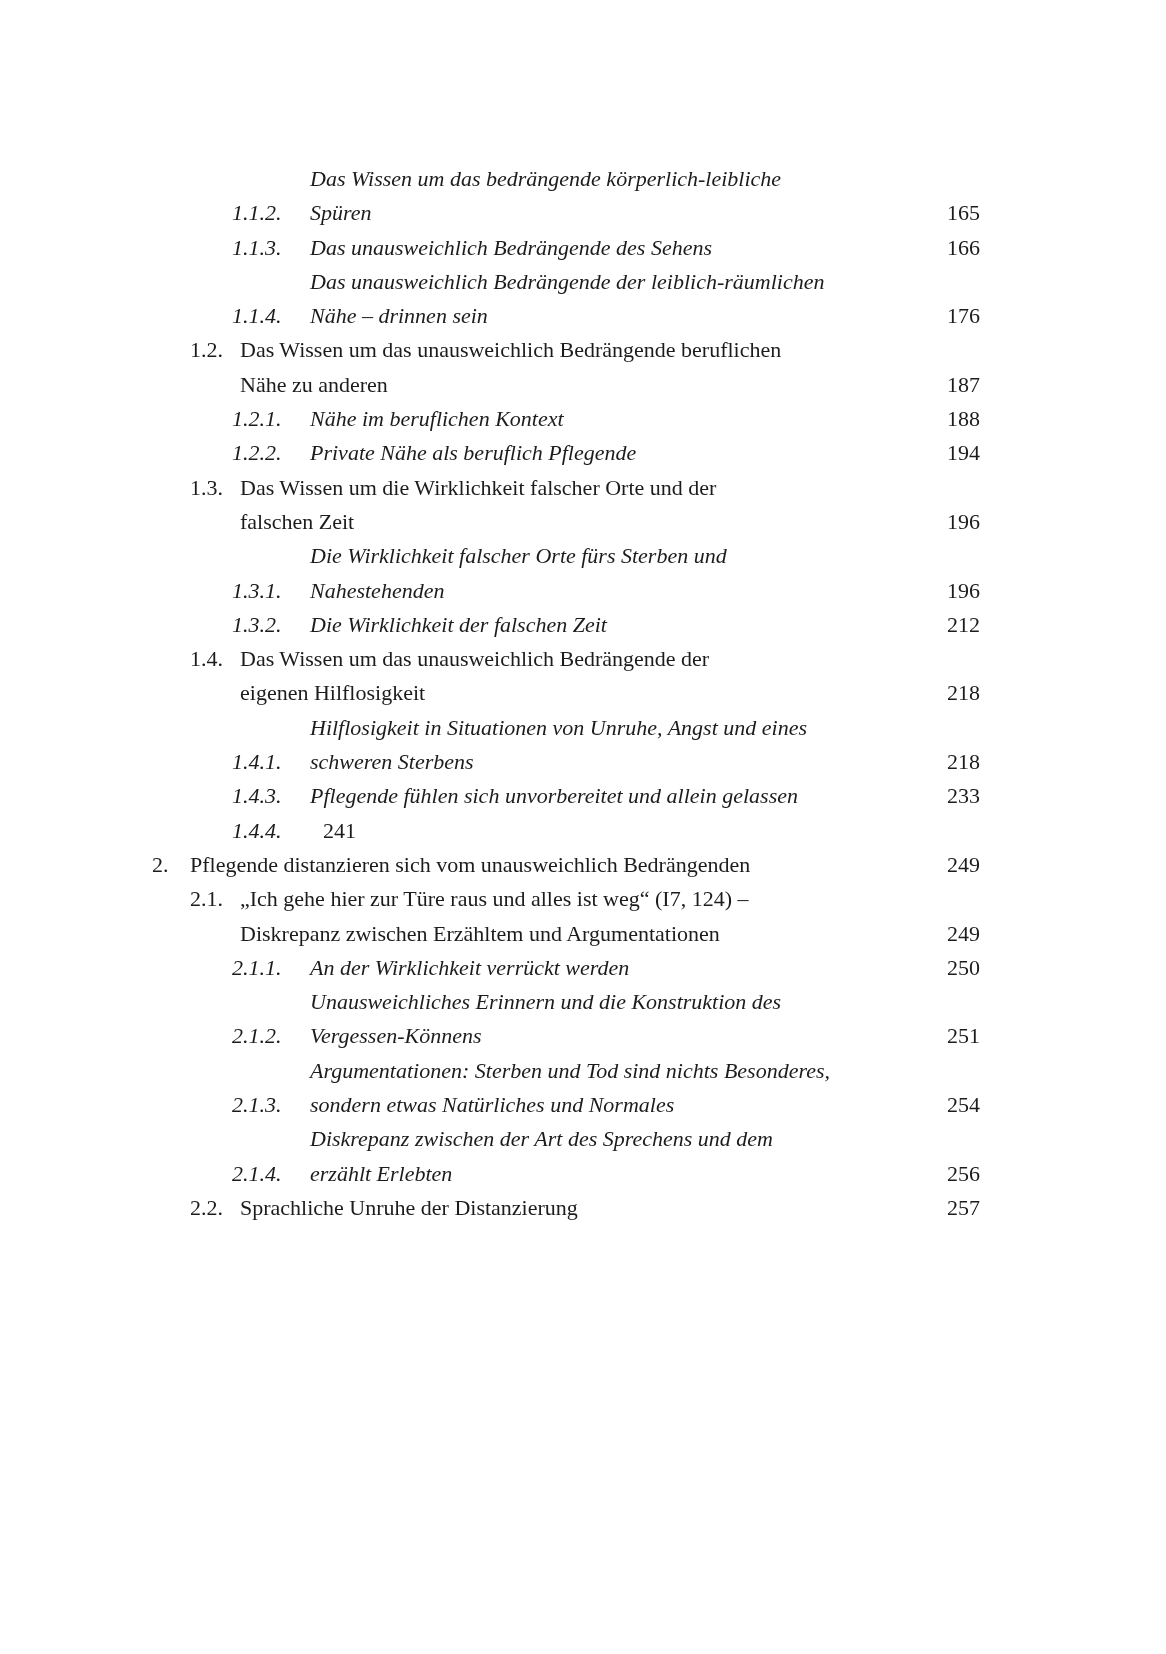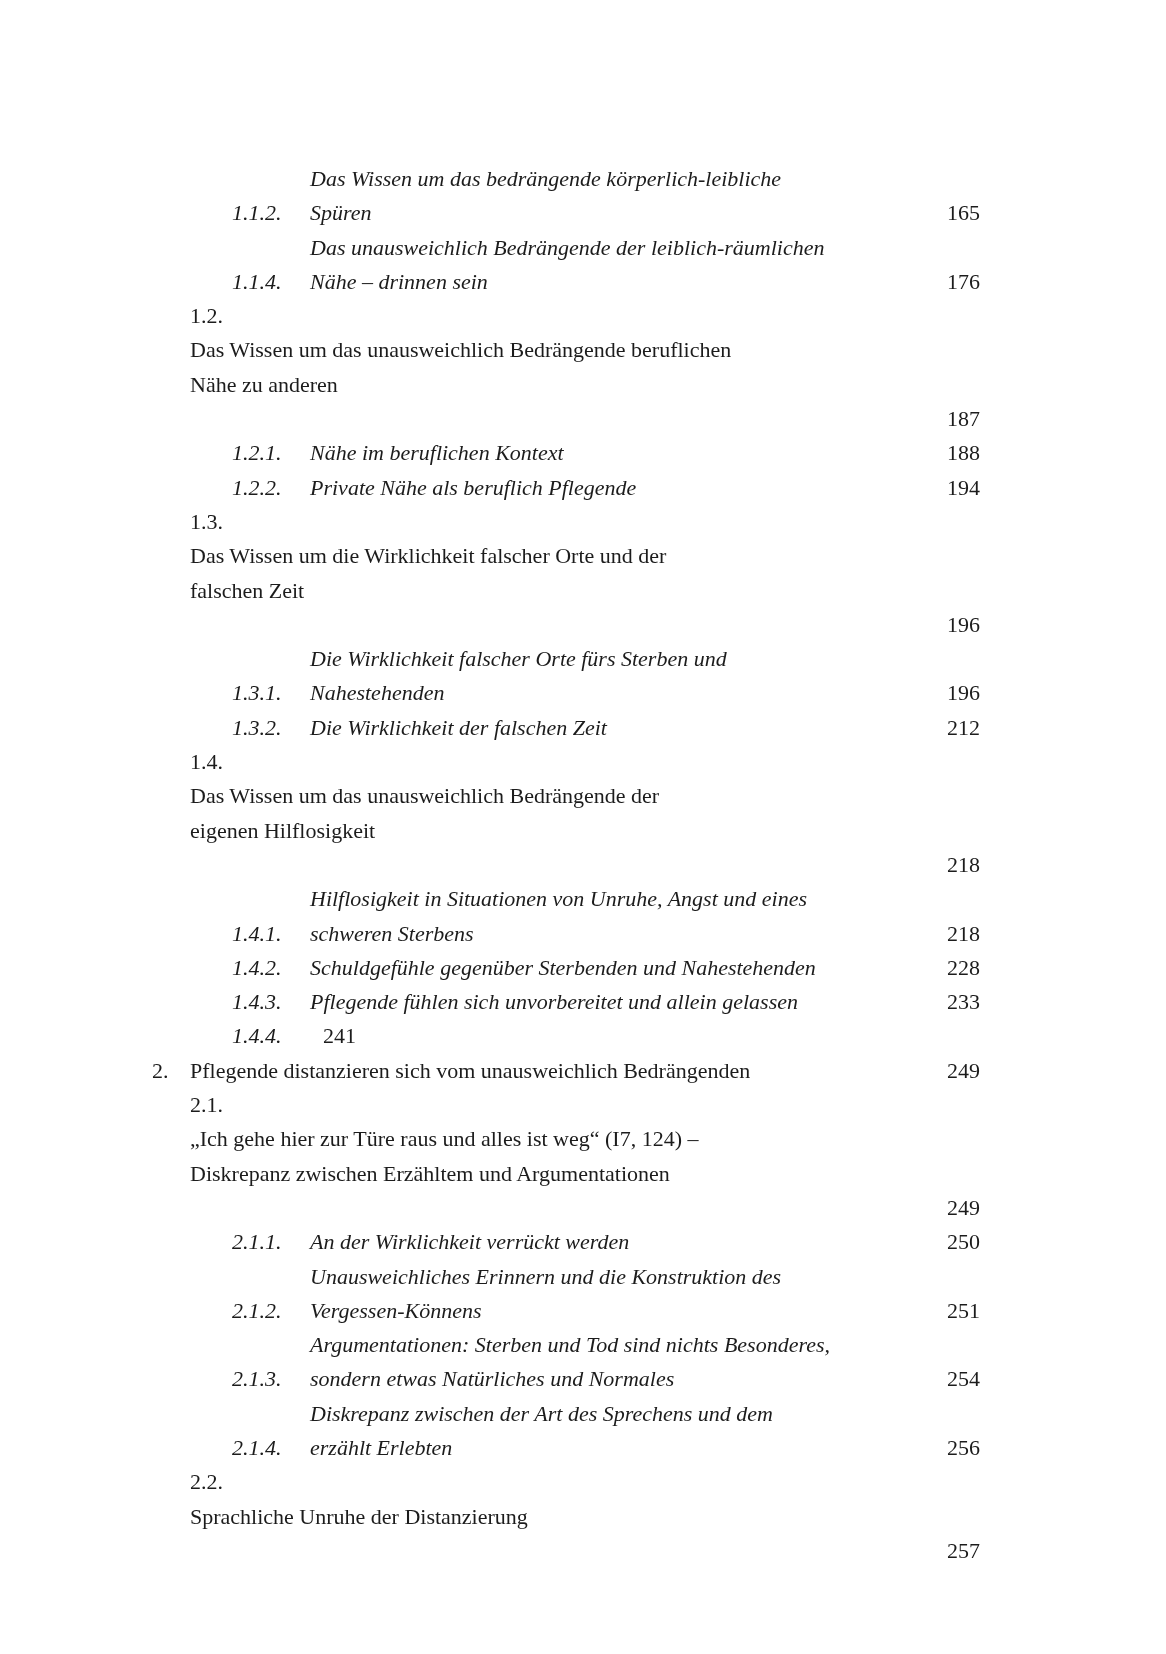--- a/index.html
+++ b/index.html
@@ -24,21 +24,21 @@
     line-height: 34.3px;
   }
   .row {
     display: flex;
   }
   .row .num {
     flex: 0 0 auto;
   }
   .level-1 { margin-left: 0; }
   .level-1 .num { width: 38px; }
-  .level-2 { margin-left: 38px; flex-direction: column; }
+  .level-2 { margin-left: 38px; }
   .level-2 .num { width: 50px; }
   .level-3 { margin-left: 80px; align-items: flex-end; }
   .level-3 .num { width: 78px; }
   .row .text {
     flex: 1 1 auto;
     white-space: pre-line;
   }
   .row .page {
     flex: 0 0 auto;
     align-self: flex-end;
@@ -55,20 +55,25 @@
 <body>
 
 <div class="toc">
   <div class="row level-3 italic">
     <span class="num">1.1.2.</span>
     <span class="text">Das Wissen um das bedrängende körperlich-leibliche
 Spüren</span>
     <span class="page">165</span>
   </div>
 
+  <div class="row level-3 italic">
+    <span class="num">1.1.3.</span>
+    <span class="text">Das unausweichlich Bedrängende des Sehens</span>
+    <span class="page">166</span>
+  </div>
 
   <div class="row level-3 italic">
     <span class="num">1.1.4.</span>
     <span class="text">Das unausweichlich Bedrängende der leiblich-räumlichen
 Nähe – drinnen sein</span>
     <span class="page">176</span>
   </div>
 
 
   <div class="row level-2">
@@ -117,25 +122,20 @@
     <span class="page">218</span>
   </div>
 
   <div class="row level-3 italic">
     <span class="num">1.4.1.</span>
     <span class="text">Hilflosigkeit in Situationen von Unruhe, Angst und eines
 schweren Sterbens</span>
     <span class="page">218</span>
   </div>
 
-  <div class="row level-3 italic">
-    <span class="num">1.4.2.</span>
-    <span class="text">Schuldgefühle gegenüber Sterbenden und Nahestehenden</span>
-    <span class="page">228</span>
-  </div>
 
   <div class="row level-3 italic">
     <span class="num">1.4.3.</span>
     <span class="text">Pflegende fühlen sich unvorbereitet und allein gelassen</span>
     <span class="page">233</span>
   </div>
 
   <div class="row level-3 italic">
     <span class="num">1.4.4.</span>
     <span class="page">241</span>

